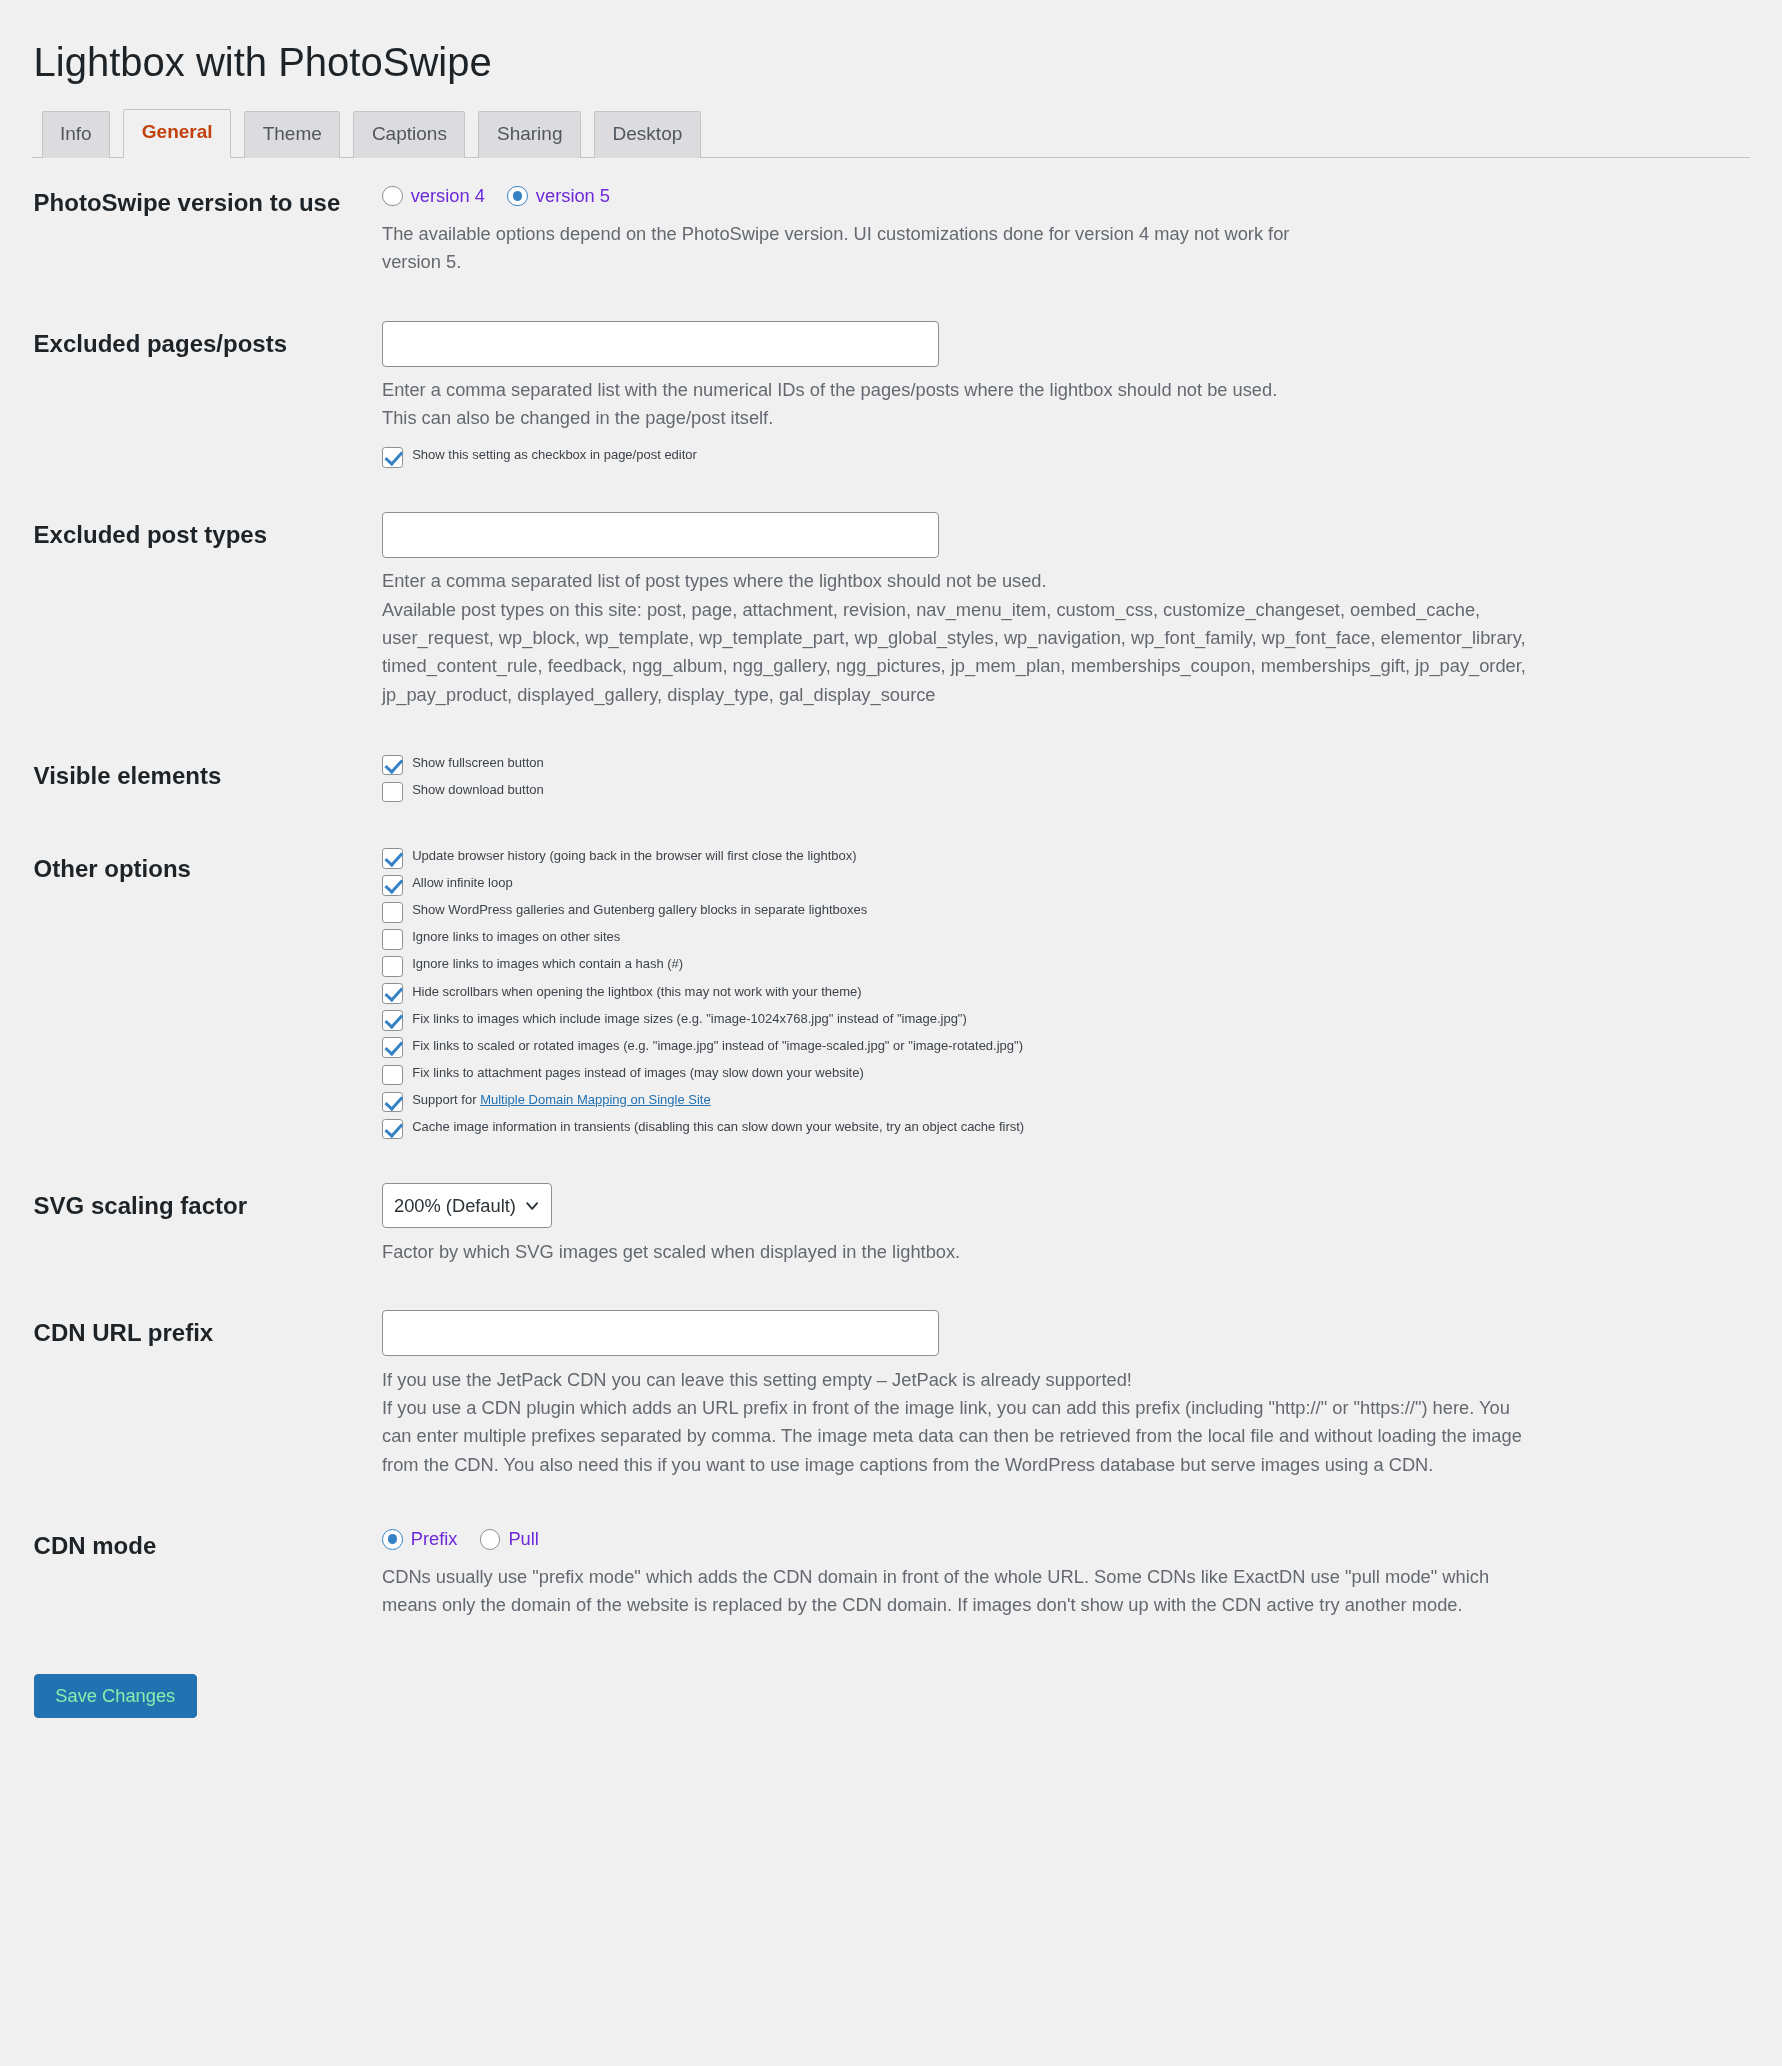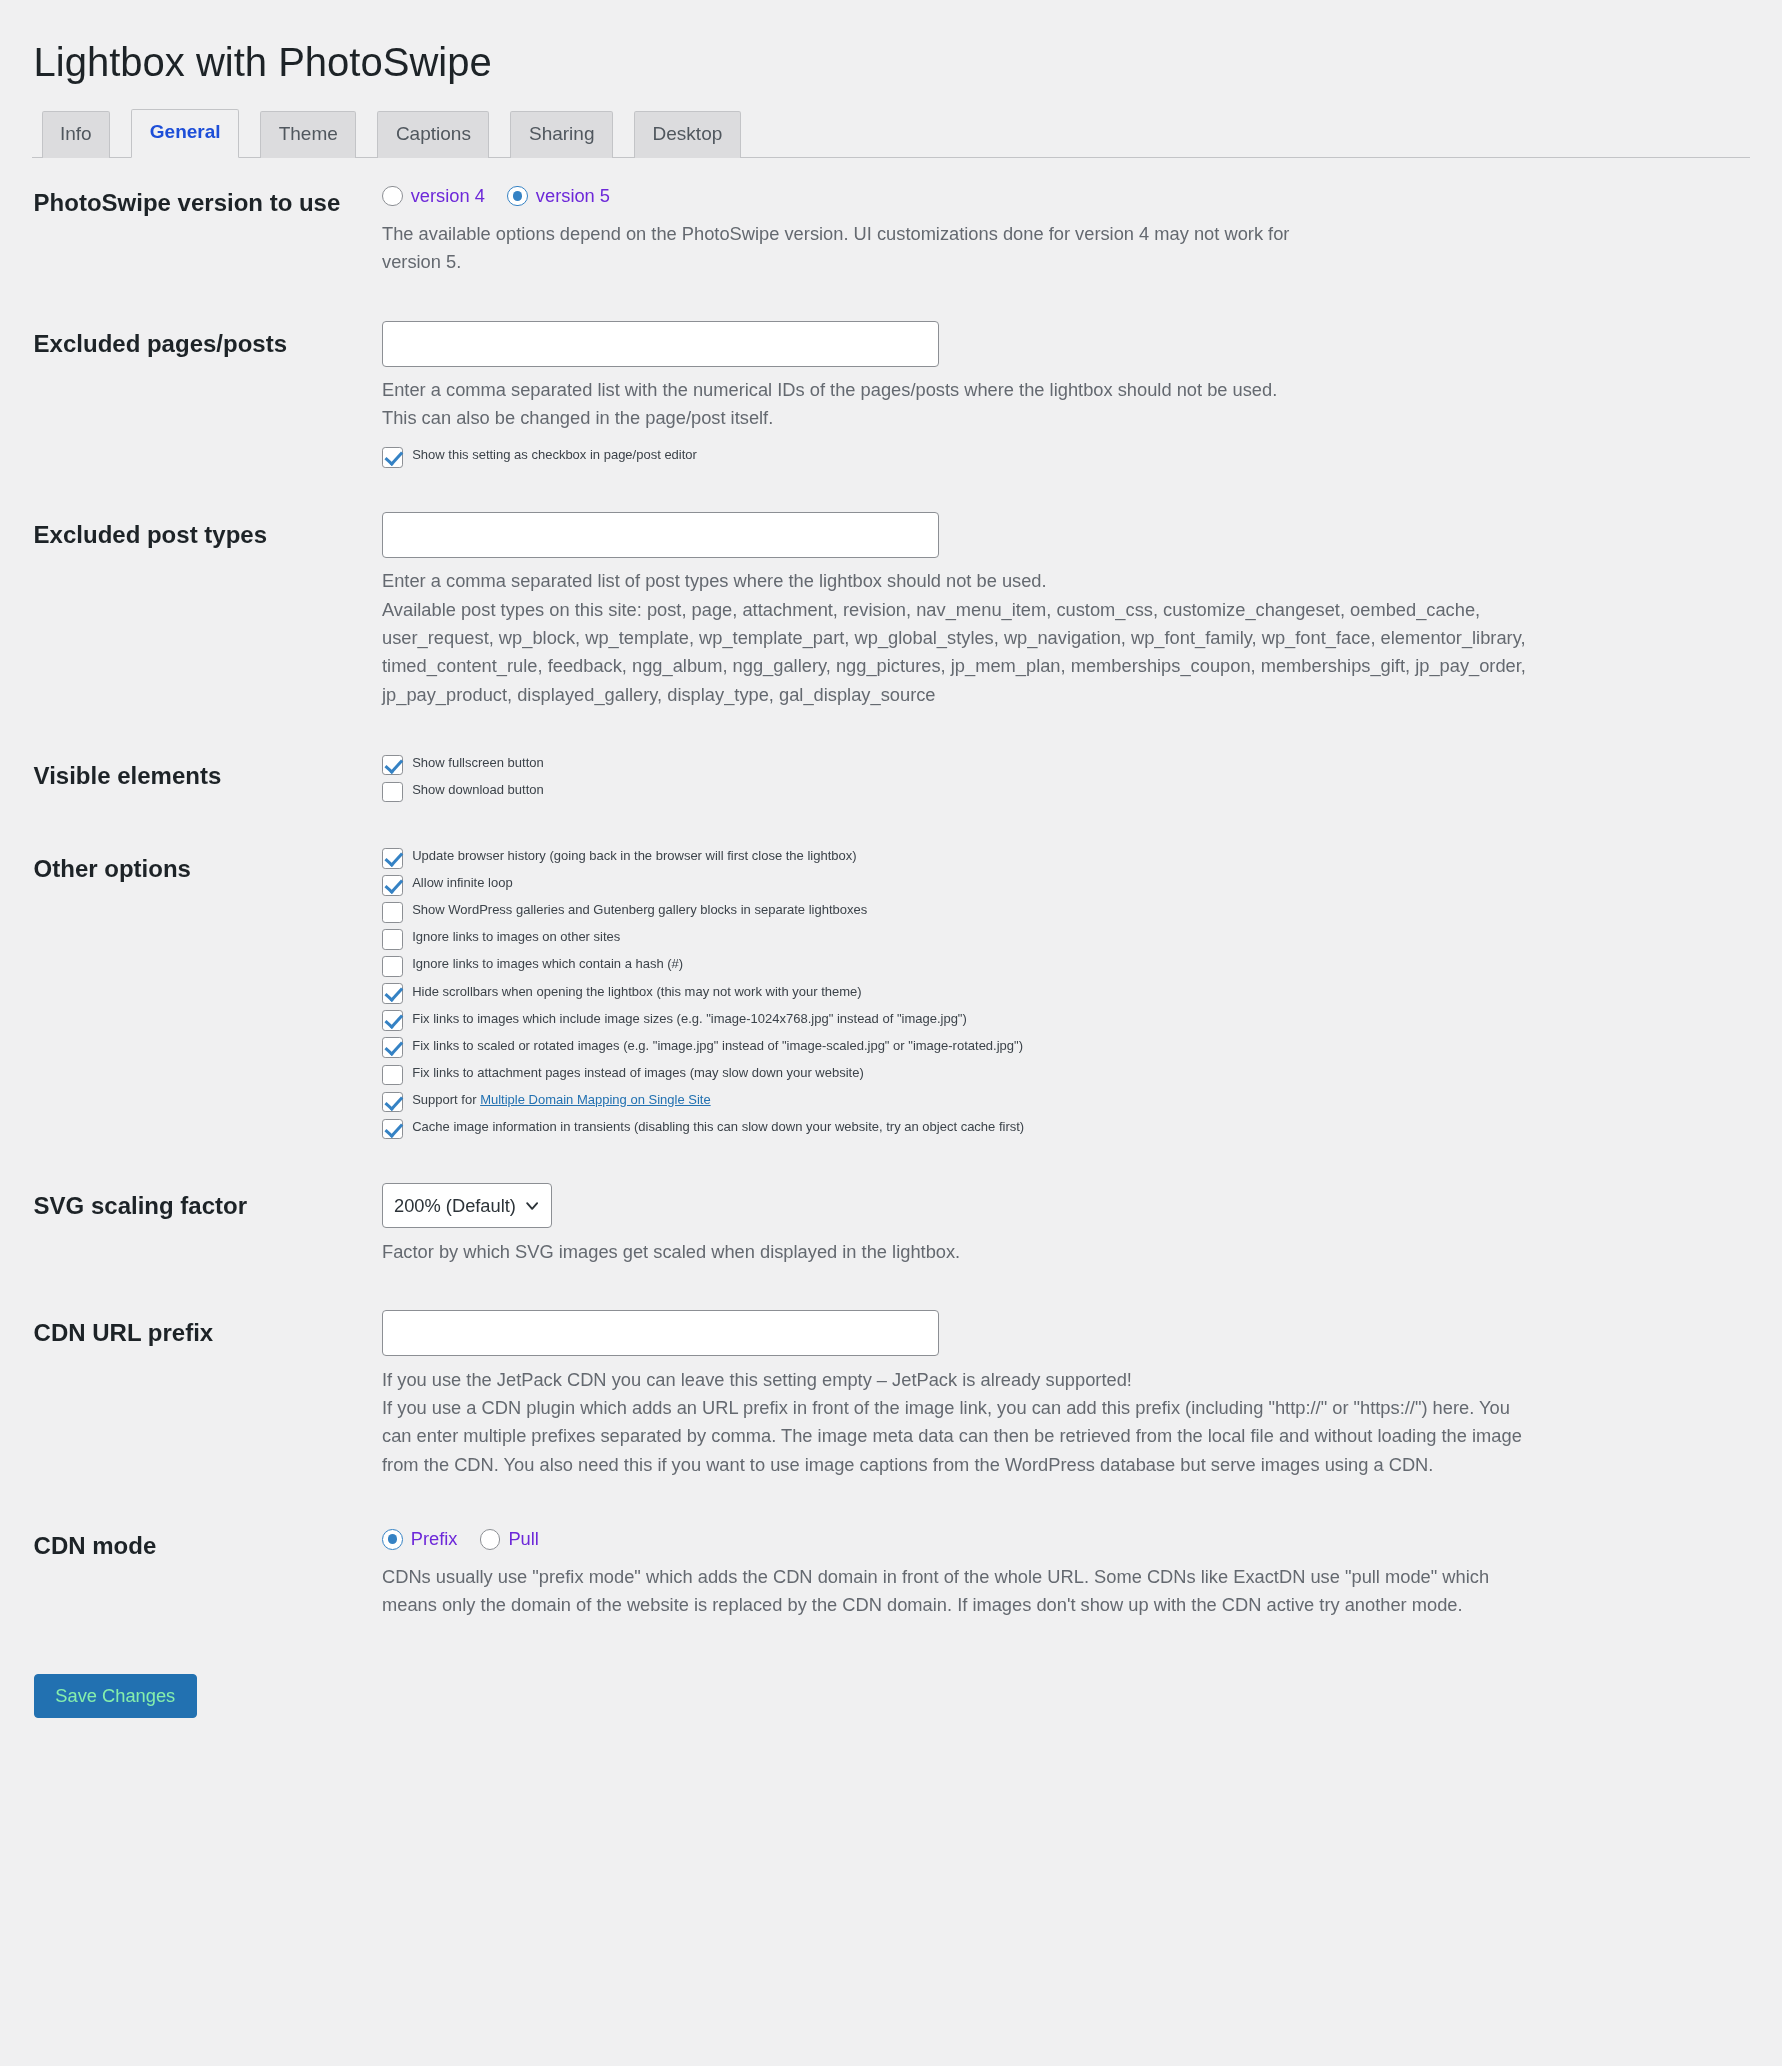--- a/index.html
+++ b/index.html
@@ -32,35 +32,35 @@
     border-bottom: 1.6px solid #c3c4c7;
     margin: 0 0 0 0;
     padding: 0 0 0 9.5px;
     line-height: inherit;
     position: relative;
     height: 49px;
   }
   .nav-tab {
     display: inline-block;
     vertical-align: bottom;
-    margin: 0 16px -1.6px 0;
+    margin: 0 8px -1.6px 0;
     padding: 8px 17.5px 9.5px 17.5px;
     font-size: 19px;
     line-height: 1.5;
     font-weight: 600;
     background: #dcdcde;
     color: #50575e;
     border: 1.6px solid #c3c4c7;
     border-bottom: none;
     text-decoration: none;
     border-radius: 2.4px 2.4px 0 0;
   }
   .nav-tab.nav-tab-active {
     background: #f0f0f1;
-    color: #1d4ed8;
+    color: #c2410c;
     border-bottom: 1.6px solid #f0f0f1;
     padding-bottom: 11px;
   }
   .nav-tab:not(.nav-tab-active){
     font-weight: 400;
   }
 
   
   table.form-table {
     border-collapse: collapse;

